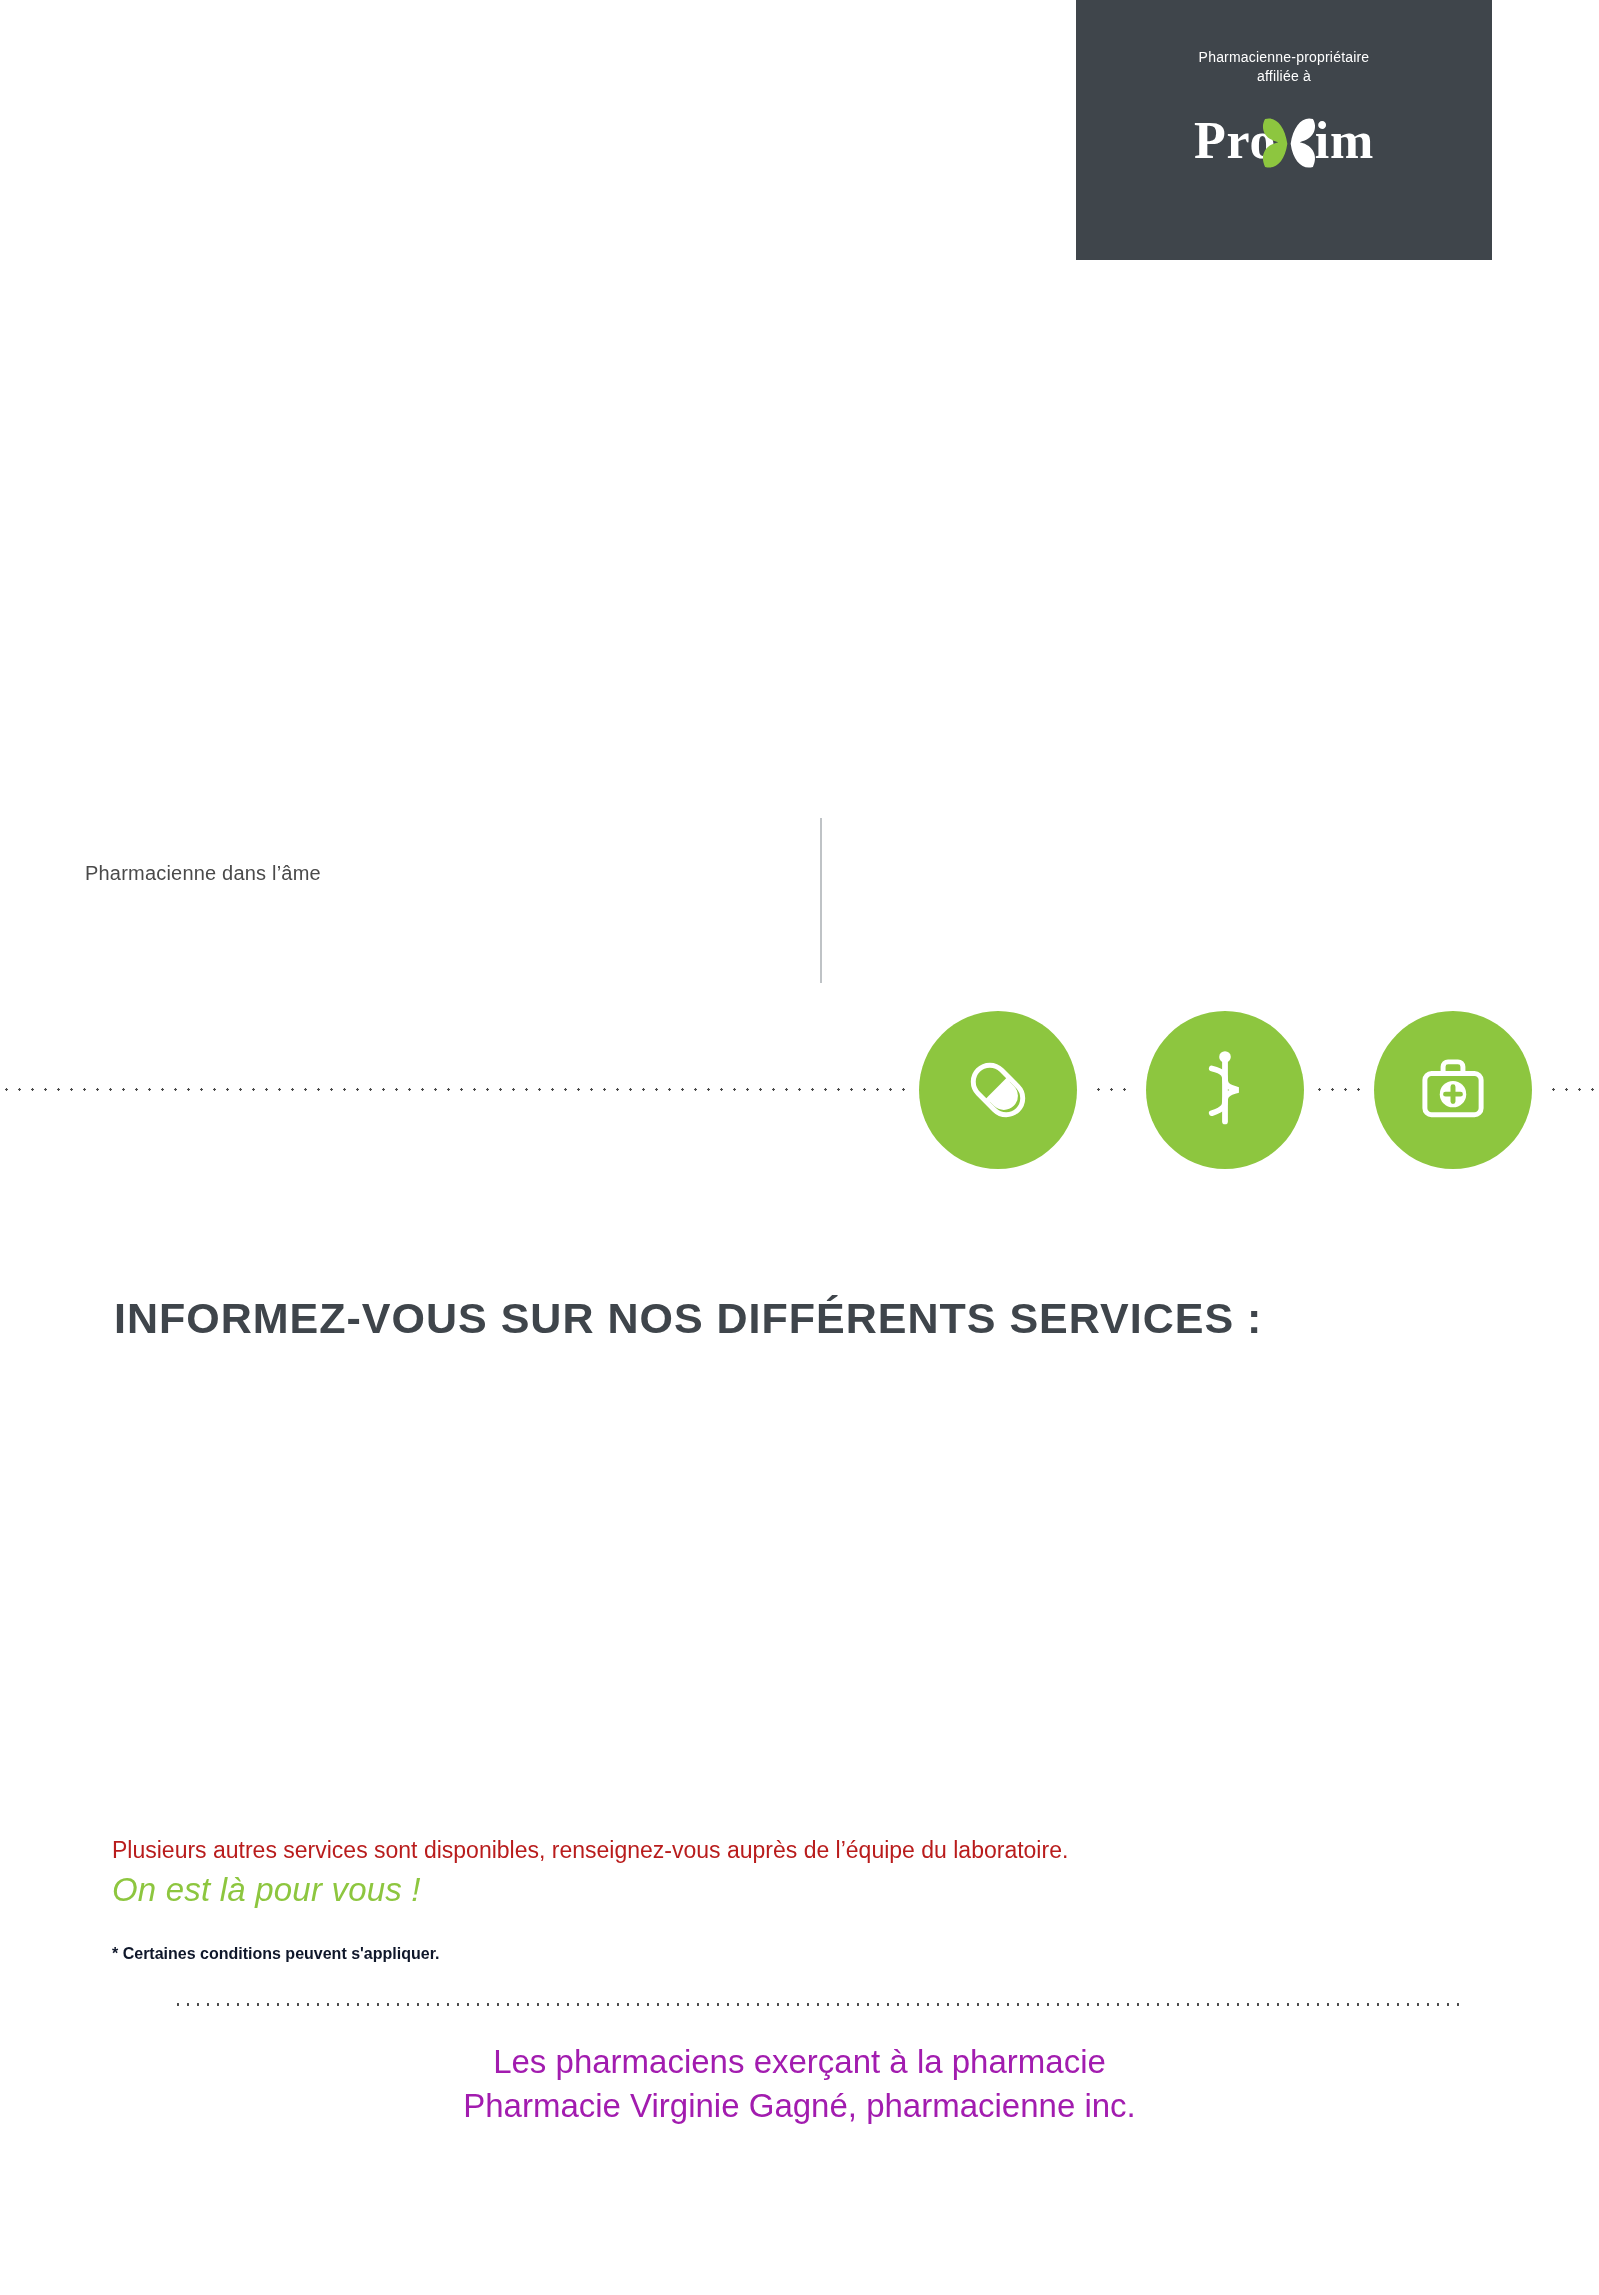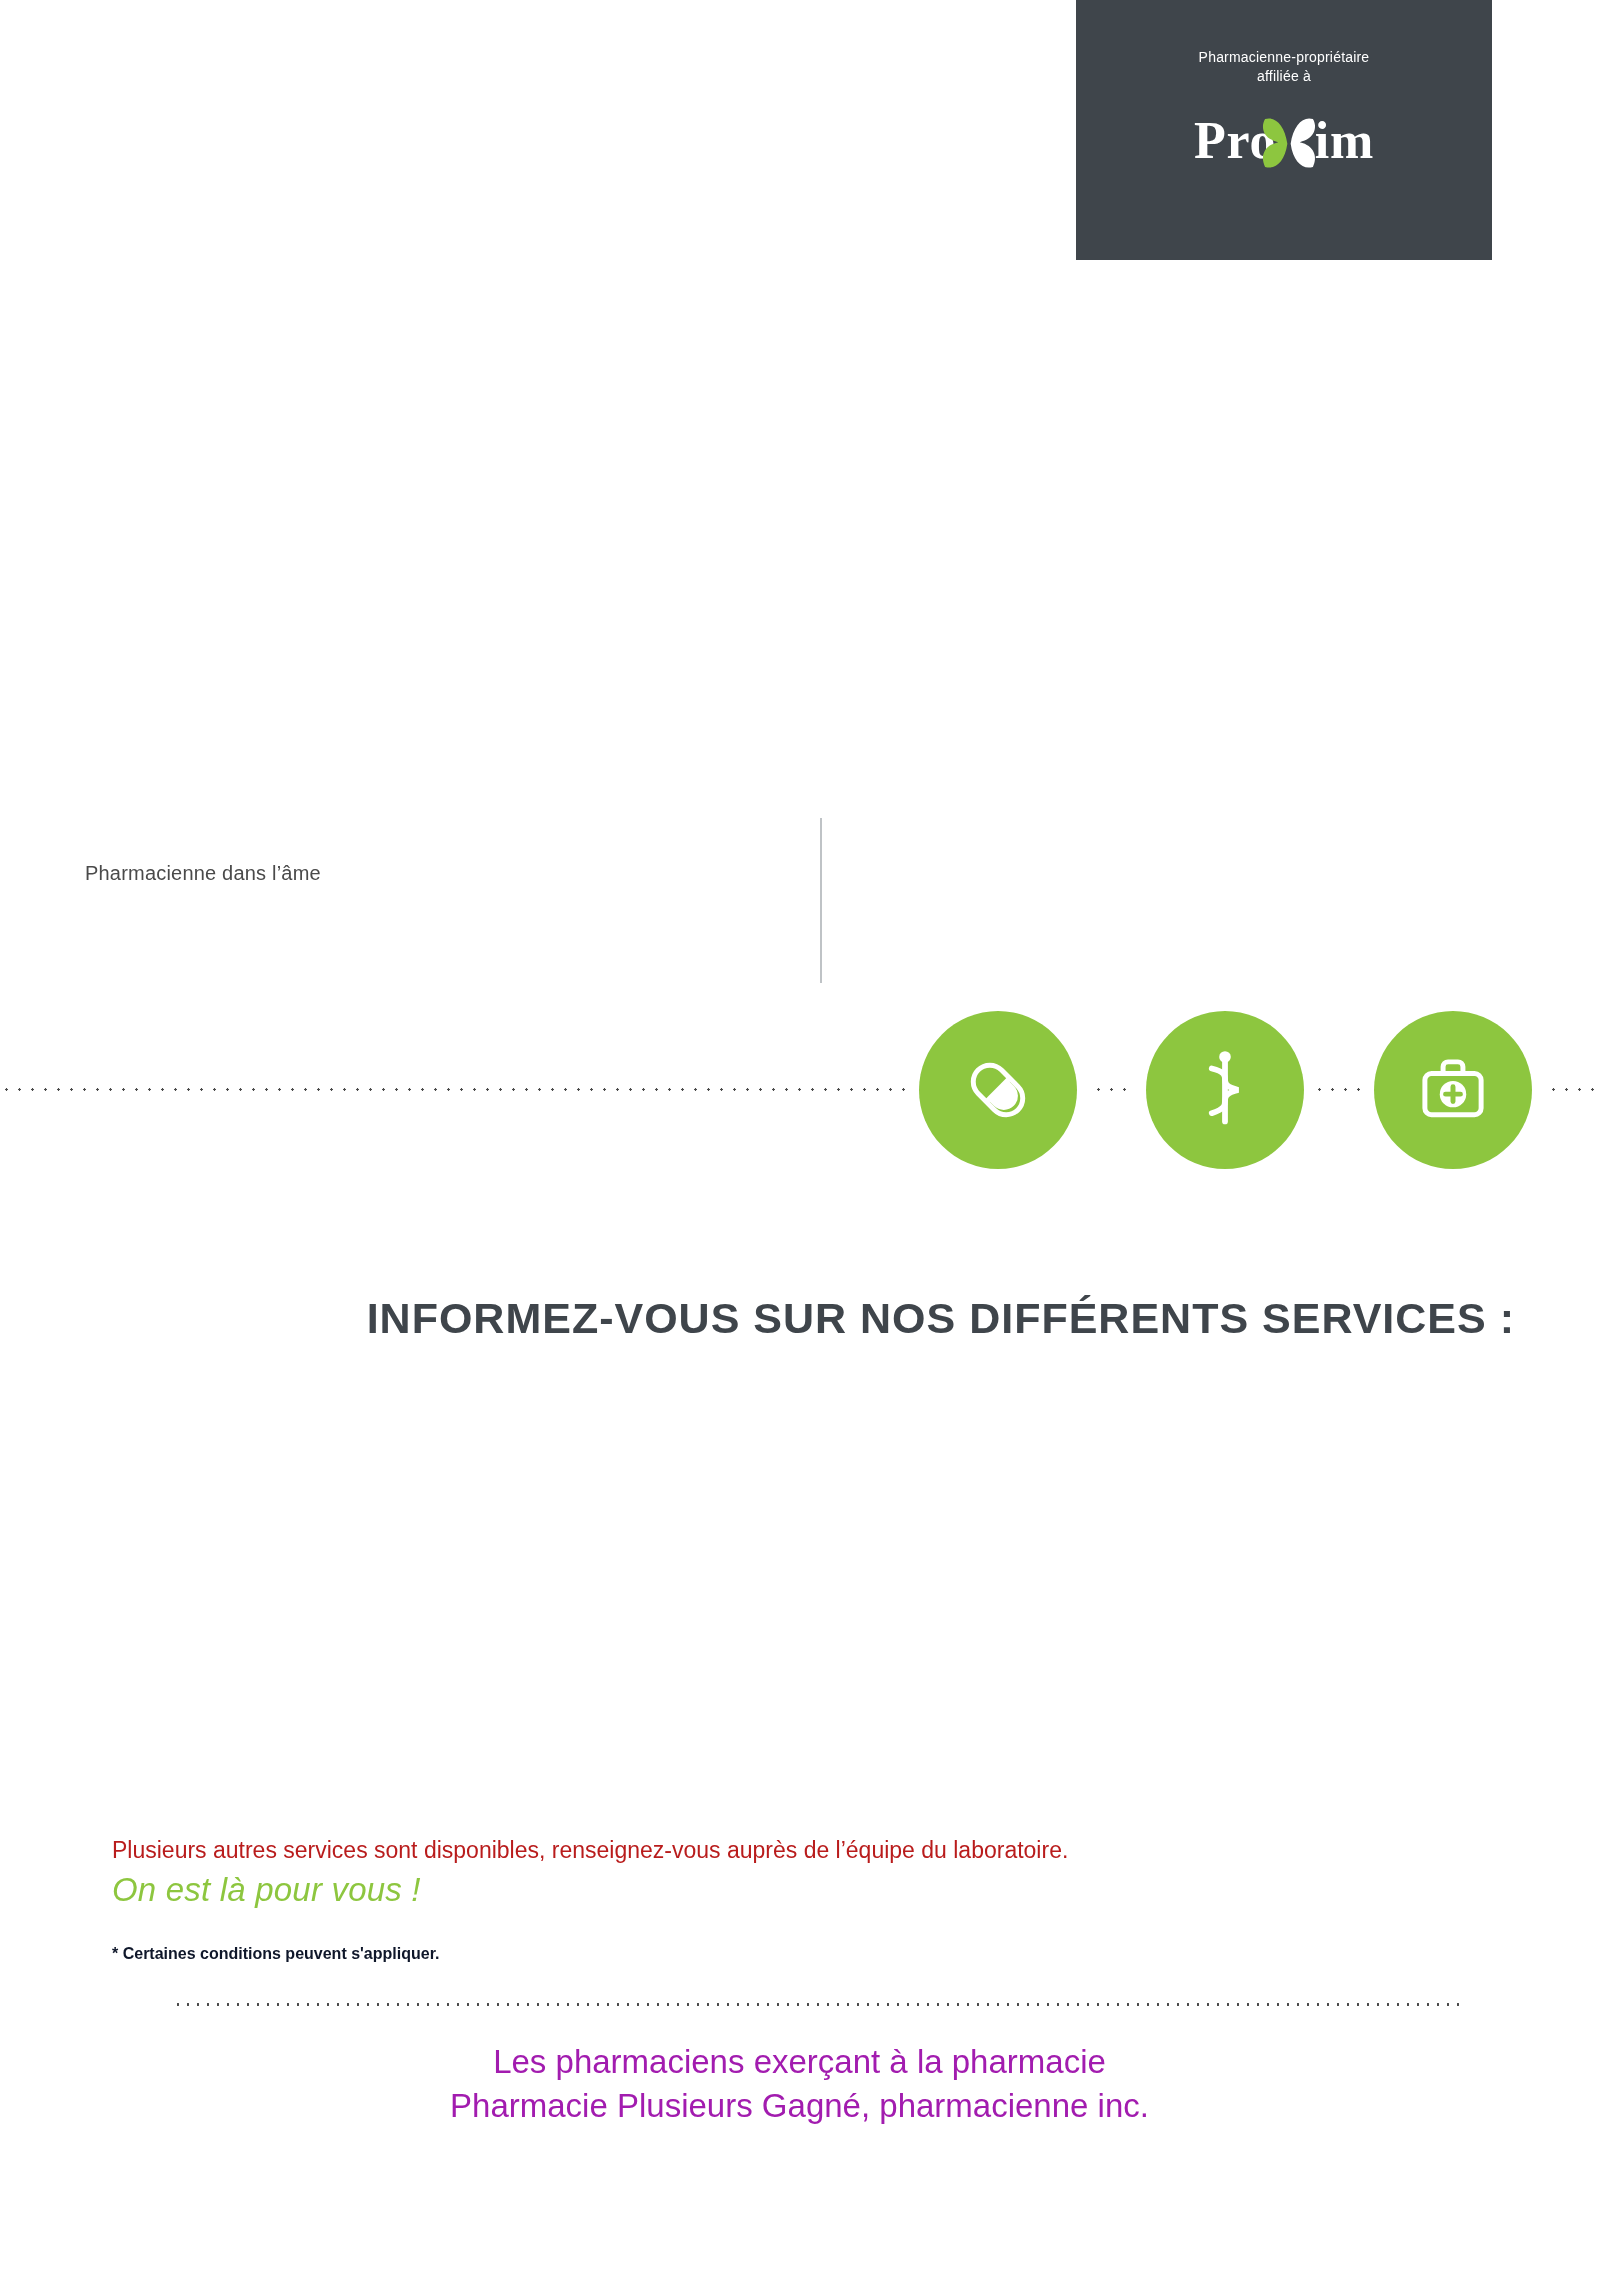--- a/index.html
+++ b/index.html
@@ -114,21 +114,20 @@
   .headline {
     position: absolute;
     left: 114px;
     top: 1265px;
     width: 1401px;
     font-size: 43px;
     font-weight: bold;
     color: #3f454b;
     letter-spacing: 1px;
     font-family: "Liberation Sans", sans-serif;
-    text-align: right;
   }
 
   
   .body-copy {
     position: absolute;
     left: 112px;
     top: 1812px;
     width: 1368px;
     font-size: 23px;
     line-height: 1.35;
@@ -234,15 +233,15 @@
 <h1 class="headline">INFORMEZ-VOUS SUR NOS DIFFÉRENTS SERVICES :</h1>
 
 <p class="body-copy">Plusieurs autres services sont disponibles, renseignez-vous auprès de l’équipe du laboratoire.</p>
 <div class="slogan">On est là pour vous !</div>
 <div class="conditions">* Certaines conditions peuvent s'appliquer.</div>
 
 <div class="bottom-dots"></div>
 
 <div class="legal">
   <div>Les pharmaciens exerçant à la pharmacie</div>
-  <div>Pharmacie Plusieurs Gagné, pharmacienne inc.</div>
+  <div>Pharmacie Virginie Gagné, pharmacienne inc.</div>
 </div>
 
 
 </body></html>

